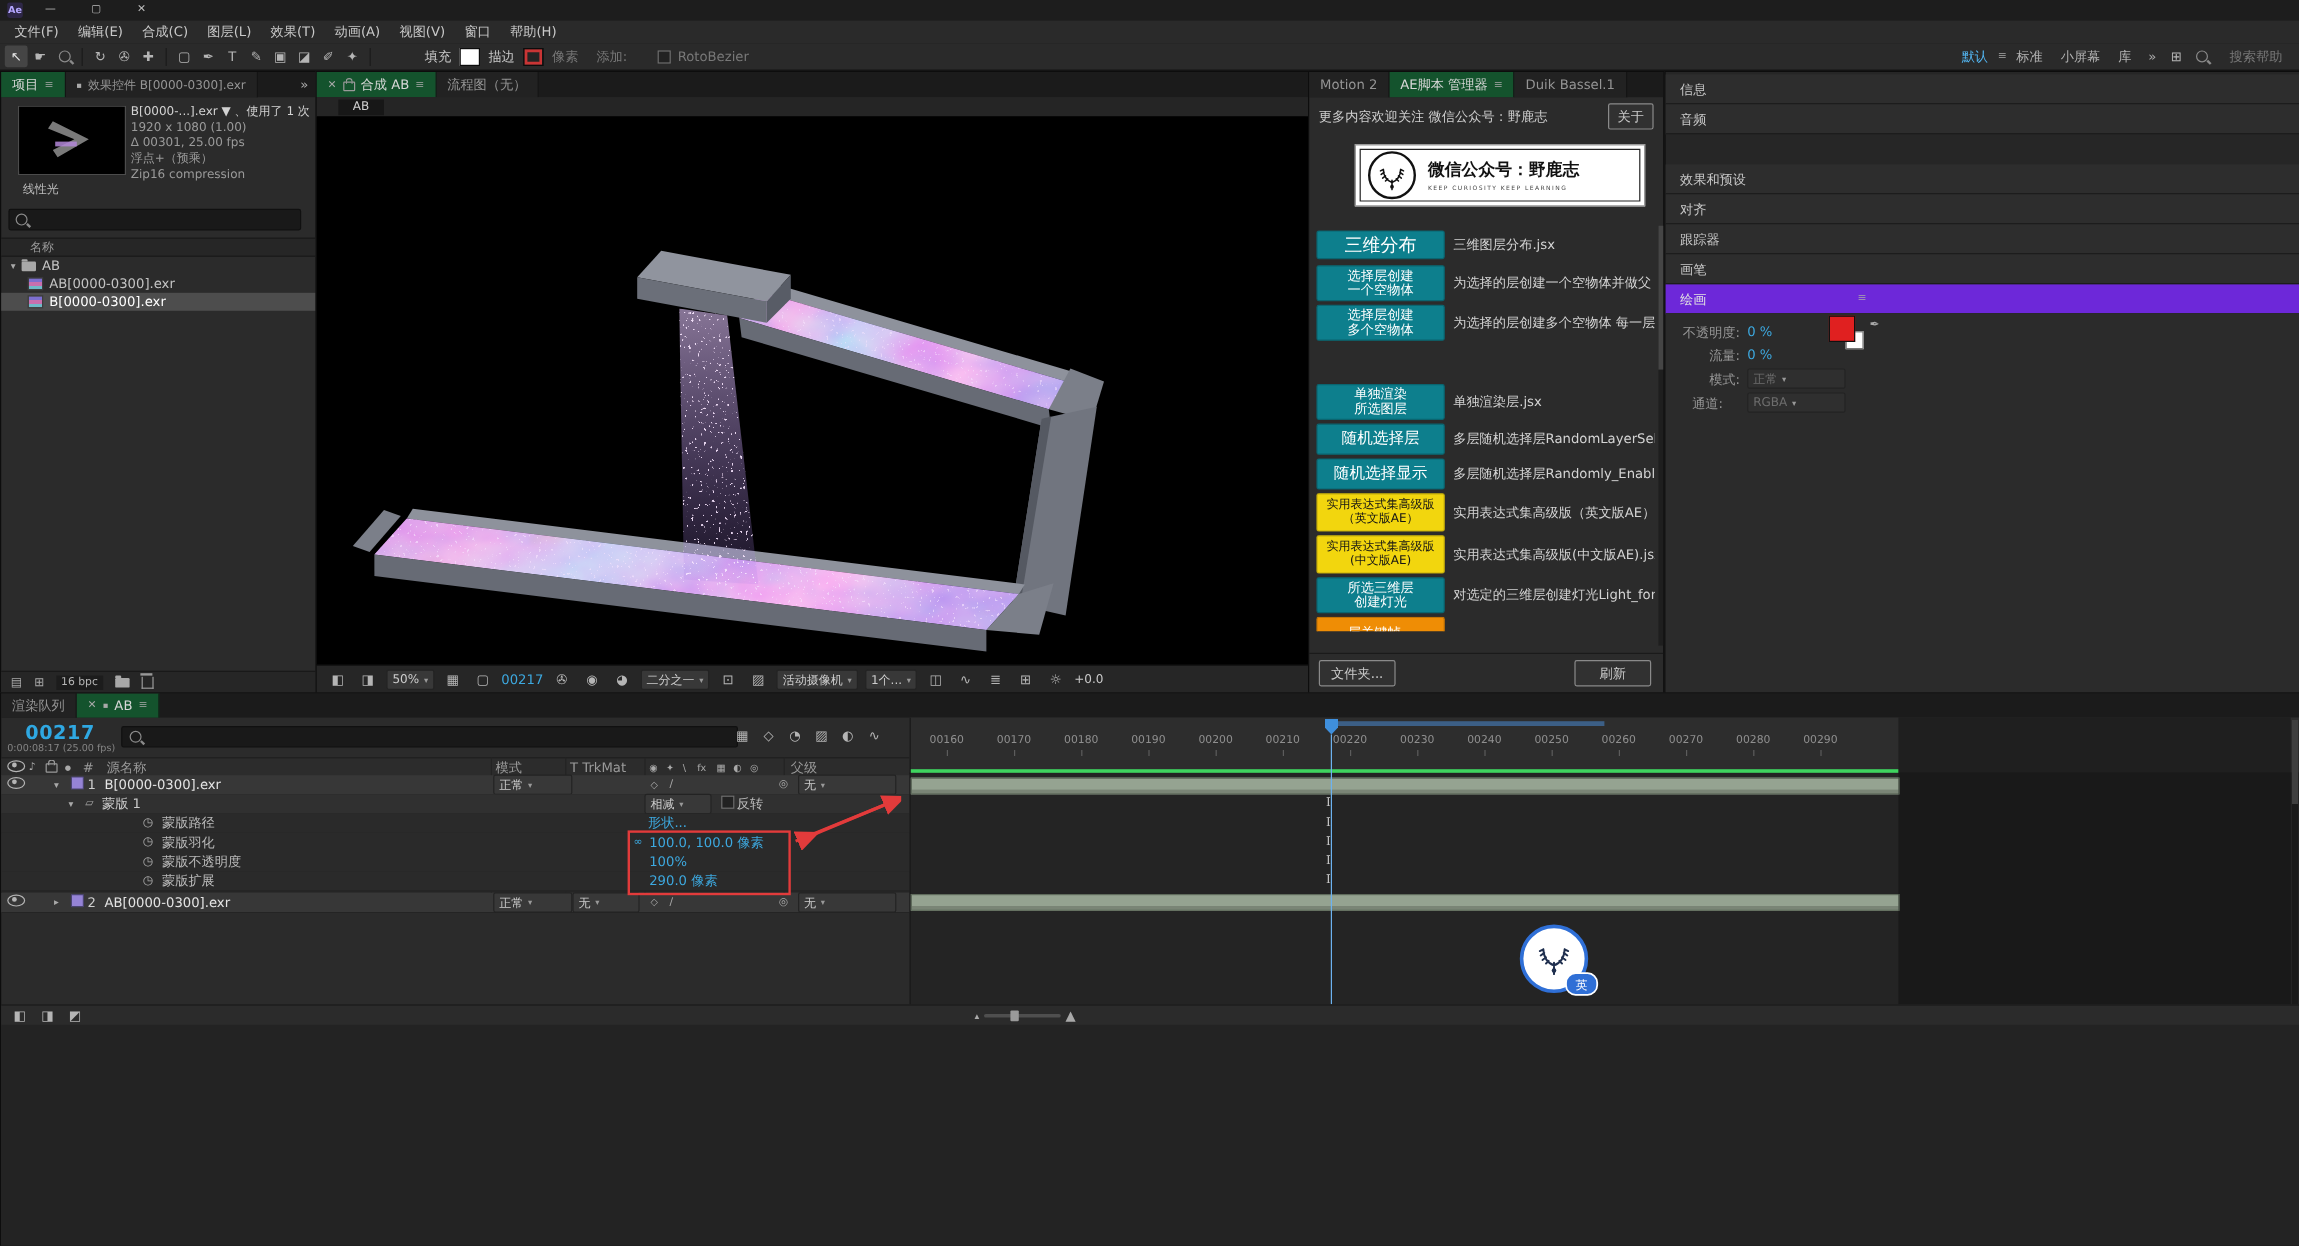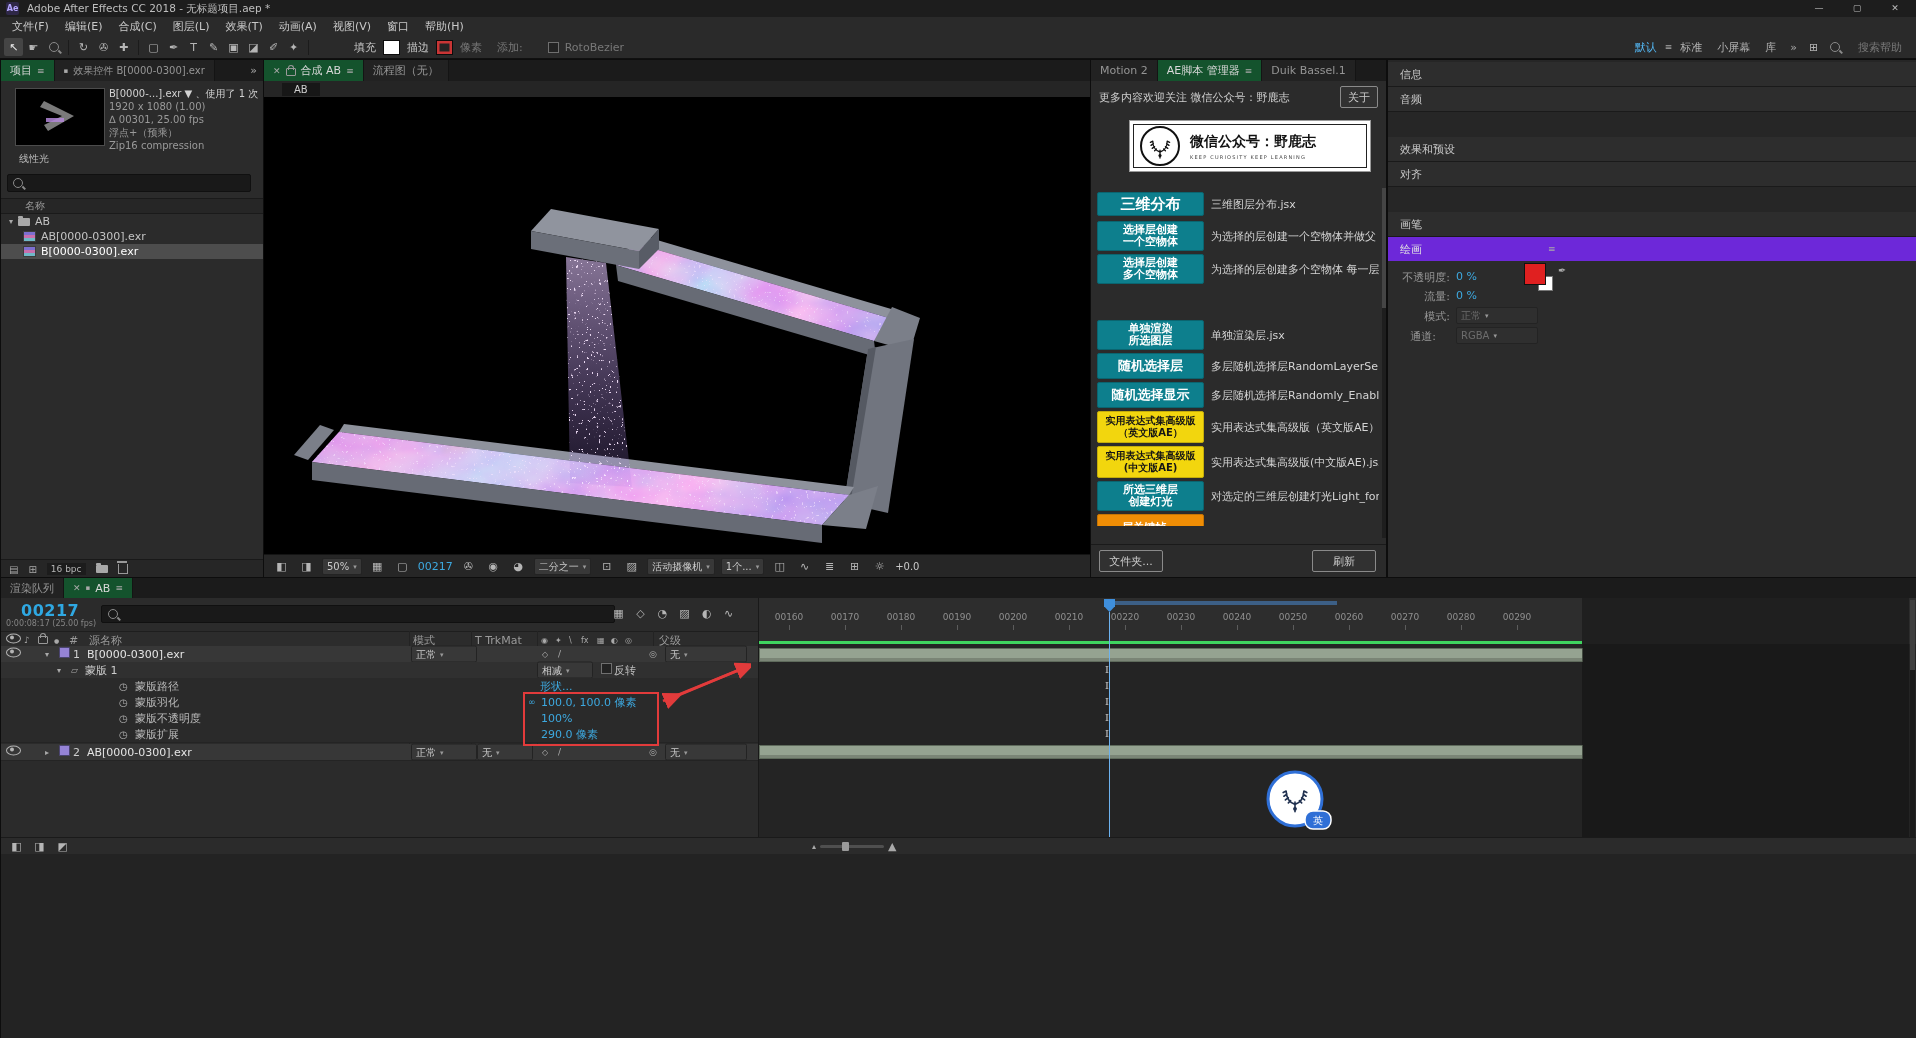--- a/index.html
+++ b/index.html
@@ -48,21 +48,21 @@
   .trashic{width:8px;height:9px;border:1px solid #999;border-top:none;position:relative;display:inline-block}
   .trashic::before{content:"";position:absolute;top:-3px;left:-2px;width:10px;height:2px;background:#999}
   .fchip{width:11px;height:9px;border:1px solid #3c3c3c;flex:none;
          background:linear-gradient(180deg,#7d6fd0 0 33%,#c86fae 33% 66%,#6fb9c8 66% 100%)}
   .chip{width:9px;height:9px;border-radius:1px;display:inline-block;background:#9583d6;border:1px solid #4a4470}
   
   .infoline{font-size:10px;color:#9a9a9a;line-height:13px;white-space:nowrap}
   .prow{position:absolute;left:0;right:0;height:15px;display:flex;align-items:center;gap:5px;padding-left:8px;color:#c4c4c4}
   .prow.sel{background:#4d4d4d;color:#fff}
   
-  .sbtn{position:absolute;left:6px;top:0;bottom:0;width:105px;border-radius:2px;color:#fff;font-weight:bold;font-size:11px;
+  .sbtn{position:absolute;left:6px;top:0;bottom:0;width:105px;border-radius:2px;color:#fff;font-weight:normal;font-size:11px;
         display:flex;align-items:center;justify-content:center;text-align:center;white-space:pre-line;line-height:12px}
   .sbtn.teal{background:#0d7f8d;border:1px solid #0a6570}
   .sbtn.yellow{background:#f2d60e;color:#151515;border:1px solid #c4ad0b;font-size:10px}
   .sbtn.orange{background:#ef8d05;border:1px solid #c57404}
   .sbtn.lg{font-size:15px}
   .sdesc{position:absolute;left:120px;top:50%;transform:translateY(-50%);color:#d4d4d4;white-space:nowrap;overflow:hidden;max-width:168px}
   .btn{border:1px solid #8a8a8a;background:#313131;color:#ccc;display:flex;align-items:center;justify-content:center;border-radius:2px}
   
   .stackrow{position:absolute;left:0;right:0;height:24px;background:#2d2d2d;border-bottom:1px solid #1a1a1a;
             display:flex;align-items:center;padding:0 12px;color:#c9c9c9}
@@ -79,21 +79,20 @@
 <svg width="0" height="0" style="position:absolute">
   <symbol id="deer" viewBox="0 0 40 46">
     <path d="M20 43 L20 30 M20 33 C13 31 8 24 8 15 M8 15 L4 17 M9 19 L5 22 M11 24 L7 27 M14 28 L11 31
              M20 33 C27 31 32 24 32 15 M32 15 L36 17 M31 19 L35 22 M29 24 L33 27 M26 28 L29 31" stroke="currentColor" stroke-width="2.2" fill="none" stroke-linecap="round"></path>
     <circle cx="20" cy="39" r="2.6" fill="currentColor"></circle>
   </symbol>
 </svg>
 
 <div class="bar titlebar">
   <span class="aelogo">Ae</span>
-  <span class="title">Adobe After Effects CC 2018 - 无标题项目.aep *</span>
   <span class="wb">—</span>
   <span class="wb">▢</span>
   <span class="wb">✕</span>
 </div>
 
 <div class="bar menubar">
   <span class="menu-item">文件(F)</span>
   <span class="menu-item">编辑(E)</span>
   <span class="menu-item">合成(C)</span>
   <span class="menu-item">图层(L)</span>
@@ -407,20 +406,23 @@
     </div>
   <div class="stackrow" style="top:27px">
       <span>音频</span>
     </div>
   <div class="stackrow" style="top:77px">
       <span>效果和预设</span>
     </div>
   <div class="stackrow" style="top:102px">
       <span>对齐</span>
     </div>
+  <div class="stackrow" style="top:127px">
+      <span>跟踪器</span>
+    </div>
   <div class="stackrow" style="top:152px">
       <span>画笔</span>
     </div>
   <div class="stackrow" style="top:177px;background:#6d28d9;color:#e2e2e2">
     <span>绘画</span>
     <span class="glyph" style="position:absolute;left:160px;font-size:9px">≡</span>
   </div>
 
   <div class="abs" style="left:0;right:0;top:201px;bottom:0;background:#2b2b2b">
     <span class="abs" style="left:8px;top:9px;width:54px;text-align:right;color:#969696">不透明度:</span>

